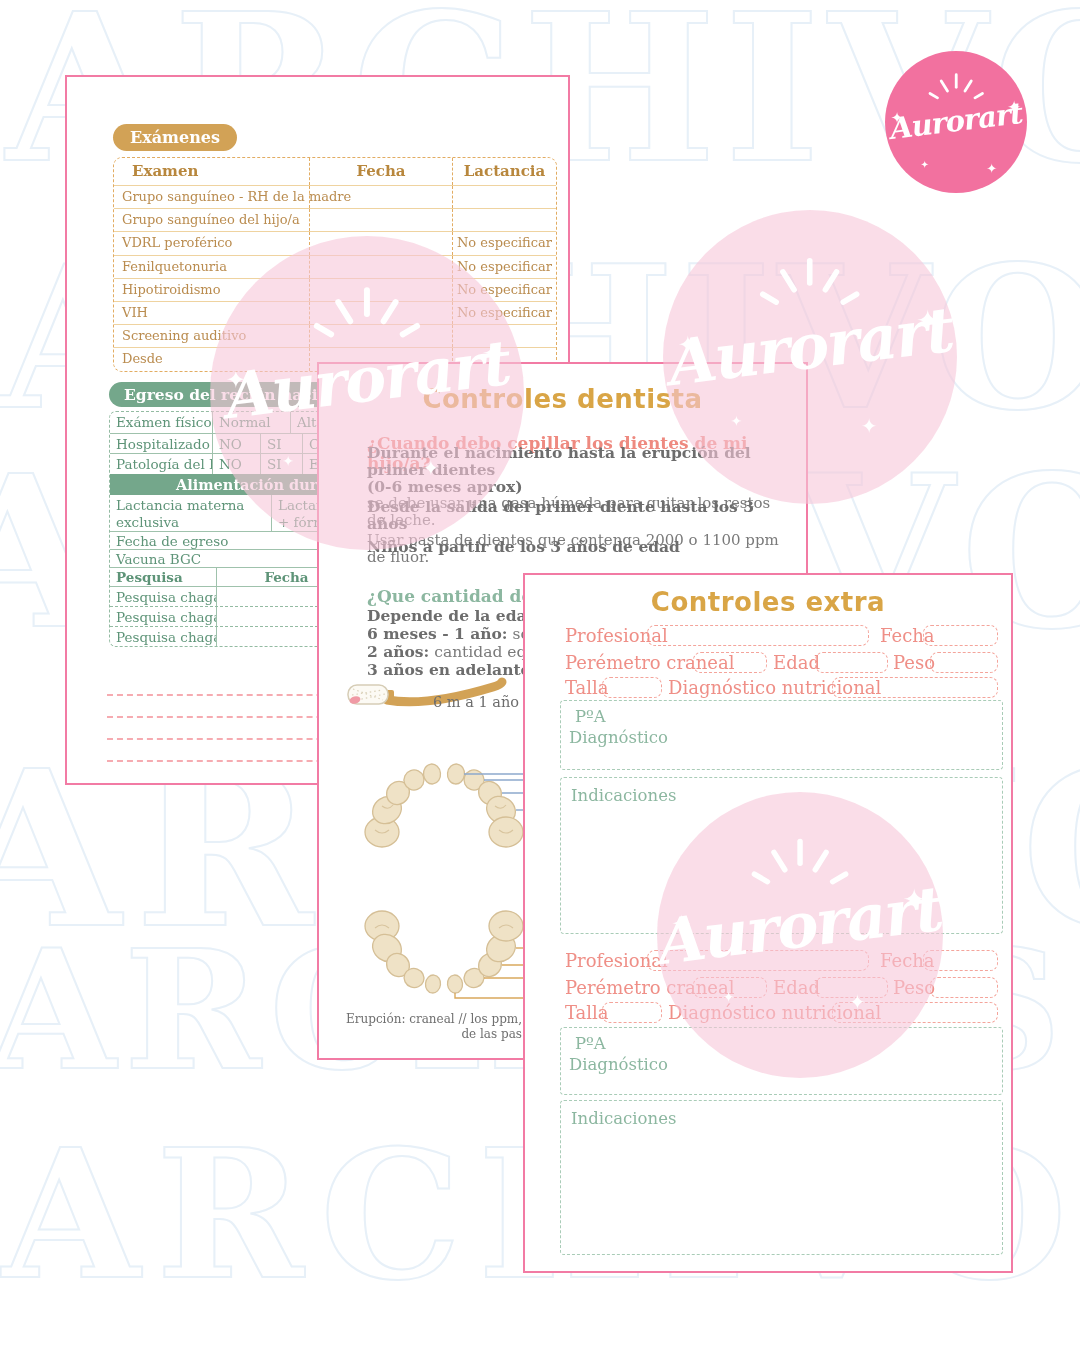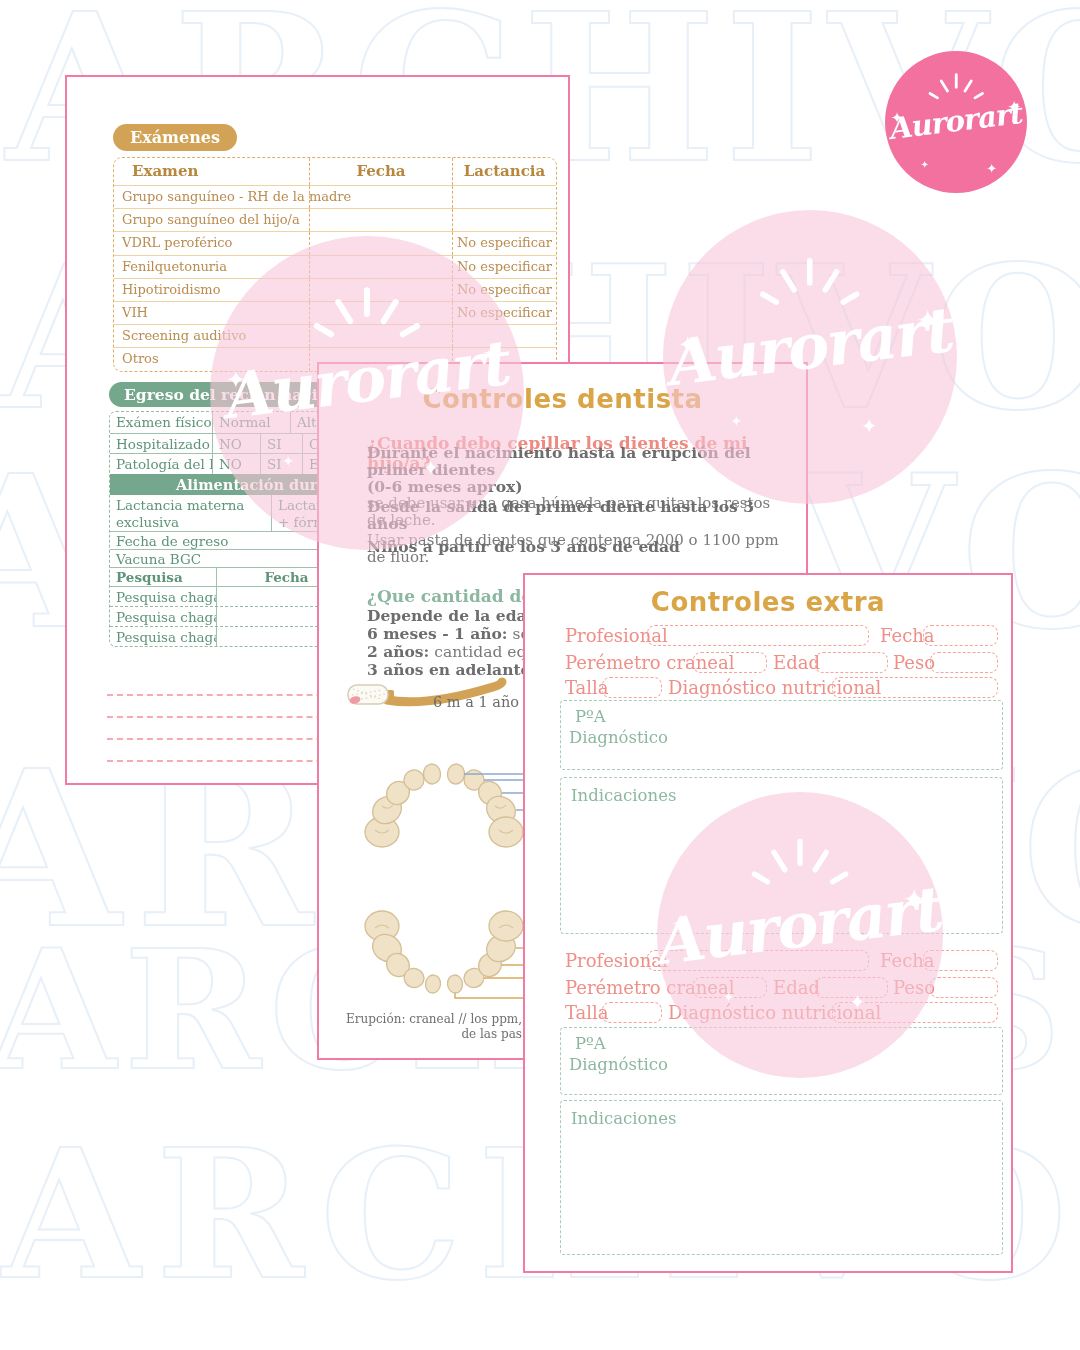--- a/index.html
+++ b/index.html
@@ -148,21 +148,21 @@
       <div class="c1">VIH</div>
       <div class="c2"></div>
       <div class="c3">No especificar</div>
     </div>
     <div class="ex-row ex-body">
       <div class="c1">Screening auditivo</div>
       <div class="c2"></div>
       <div class="c3"></div>
     </div>
     <div class="ex-row ex-body">
-      <div class="c1">Otros</div>
+      <div class="c1">Desde</div>
       <div class="c2"></div>
       <div class="c3"></div>
     </div>
   </div>
 
   <div class="pill pill-green">Egreso del recién nacido(a)</div>
 
   <div class="g-table">
     <div class="g-row" style="height:21px;line-height:21px;">
       <div style="width:102px;">Exámen físico</div>

